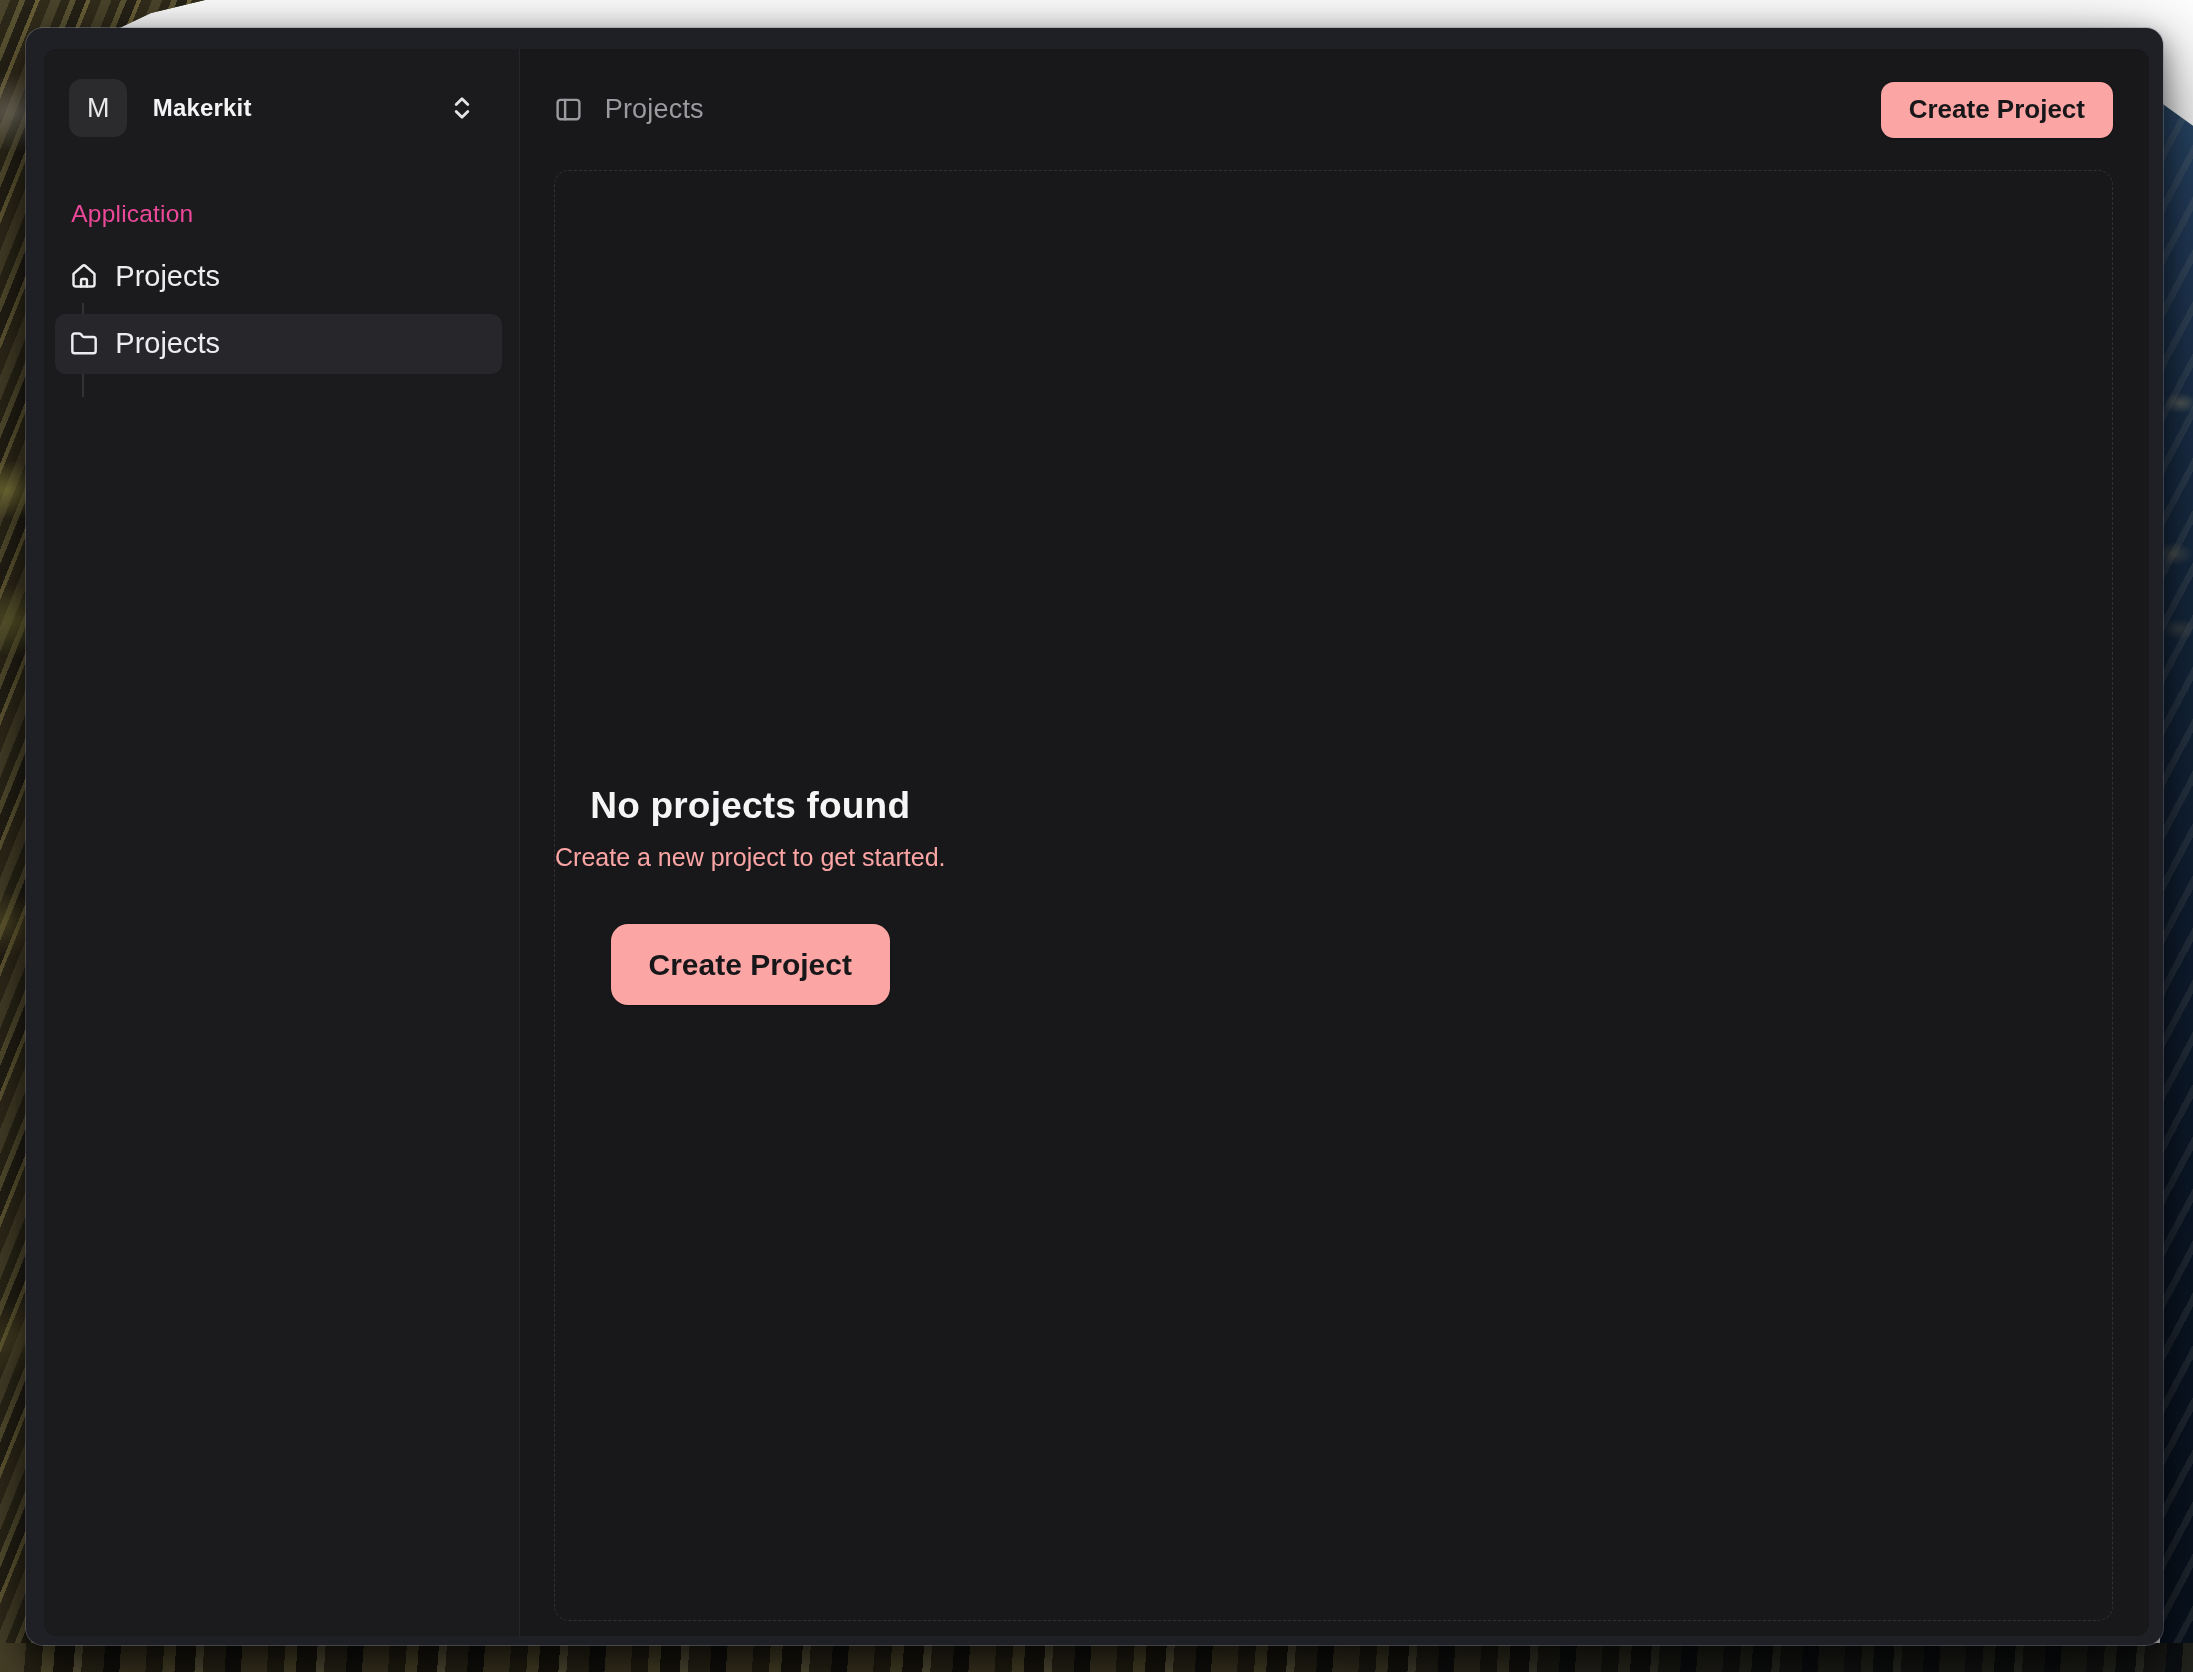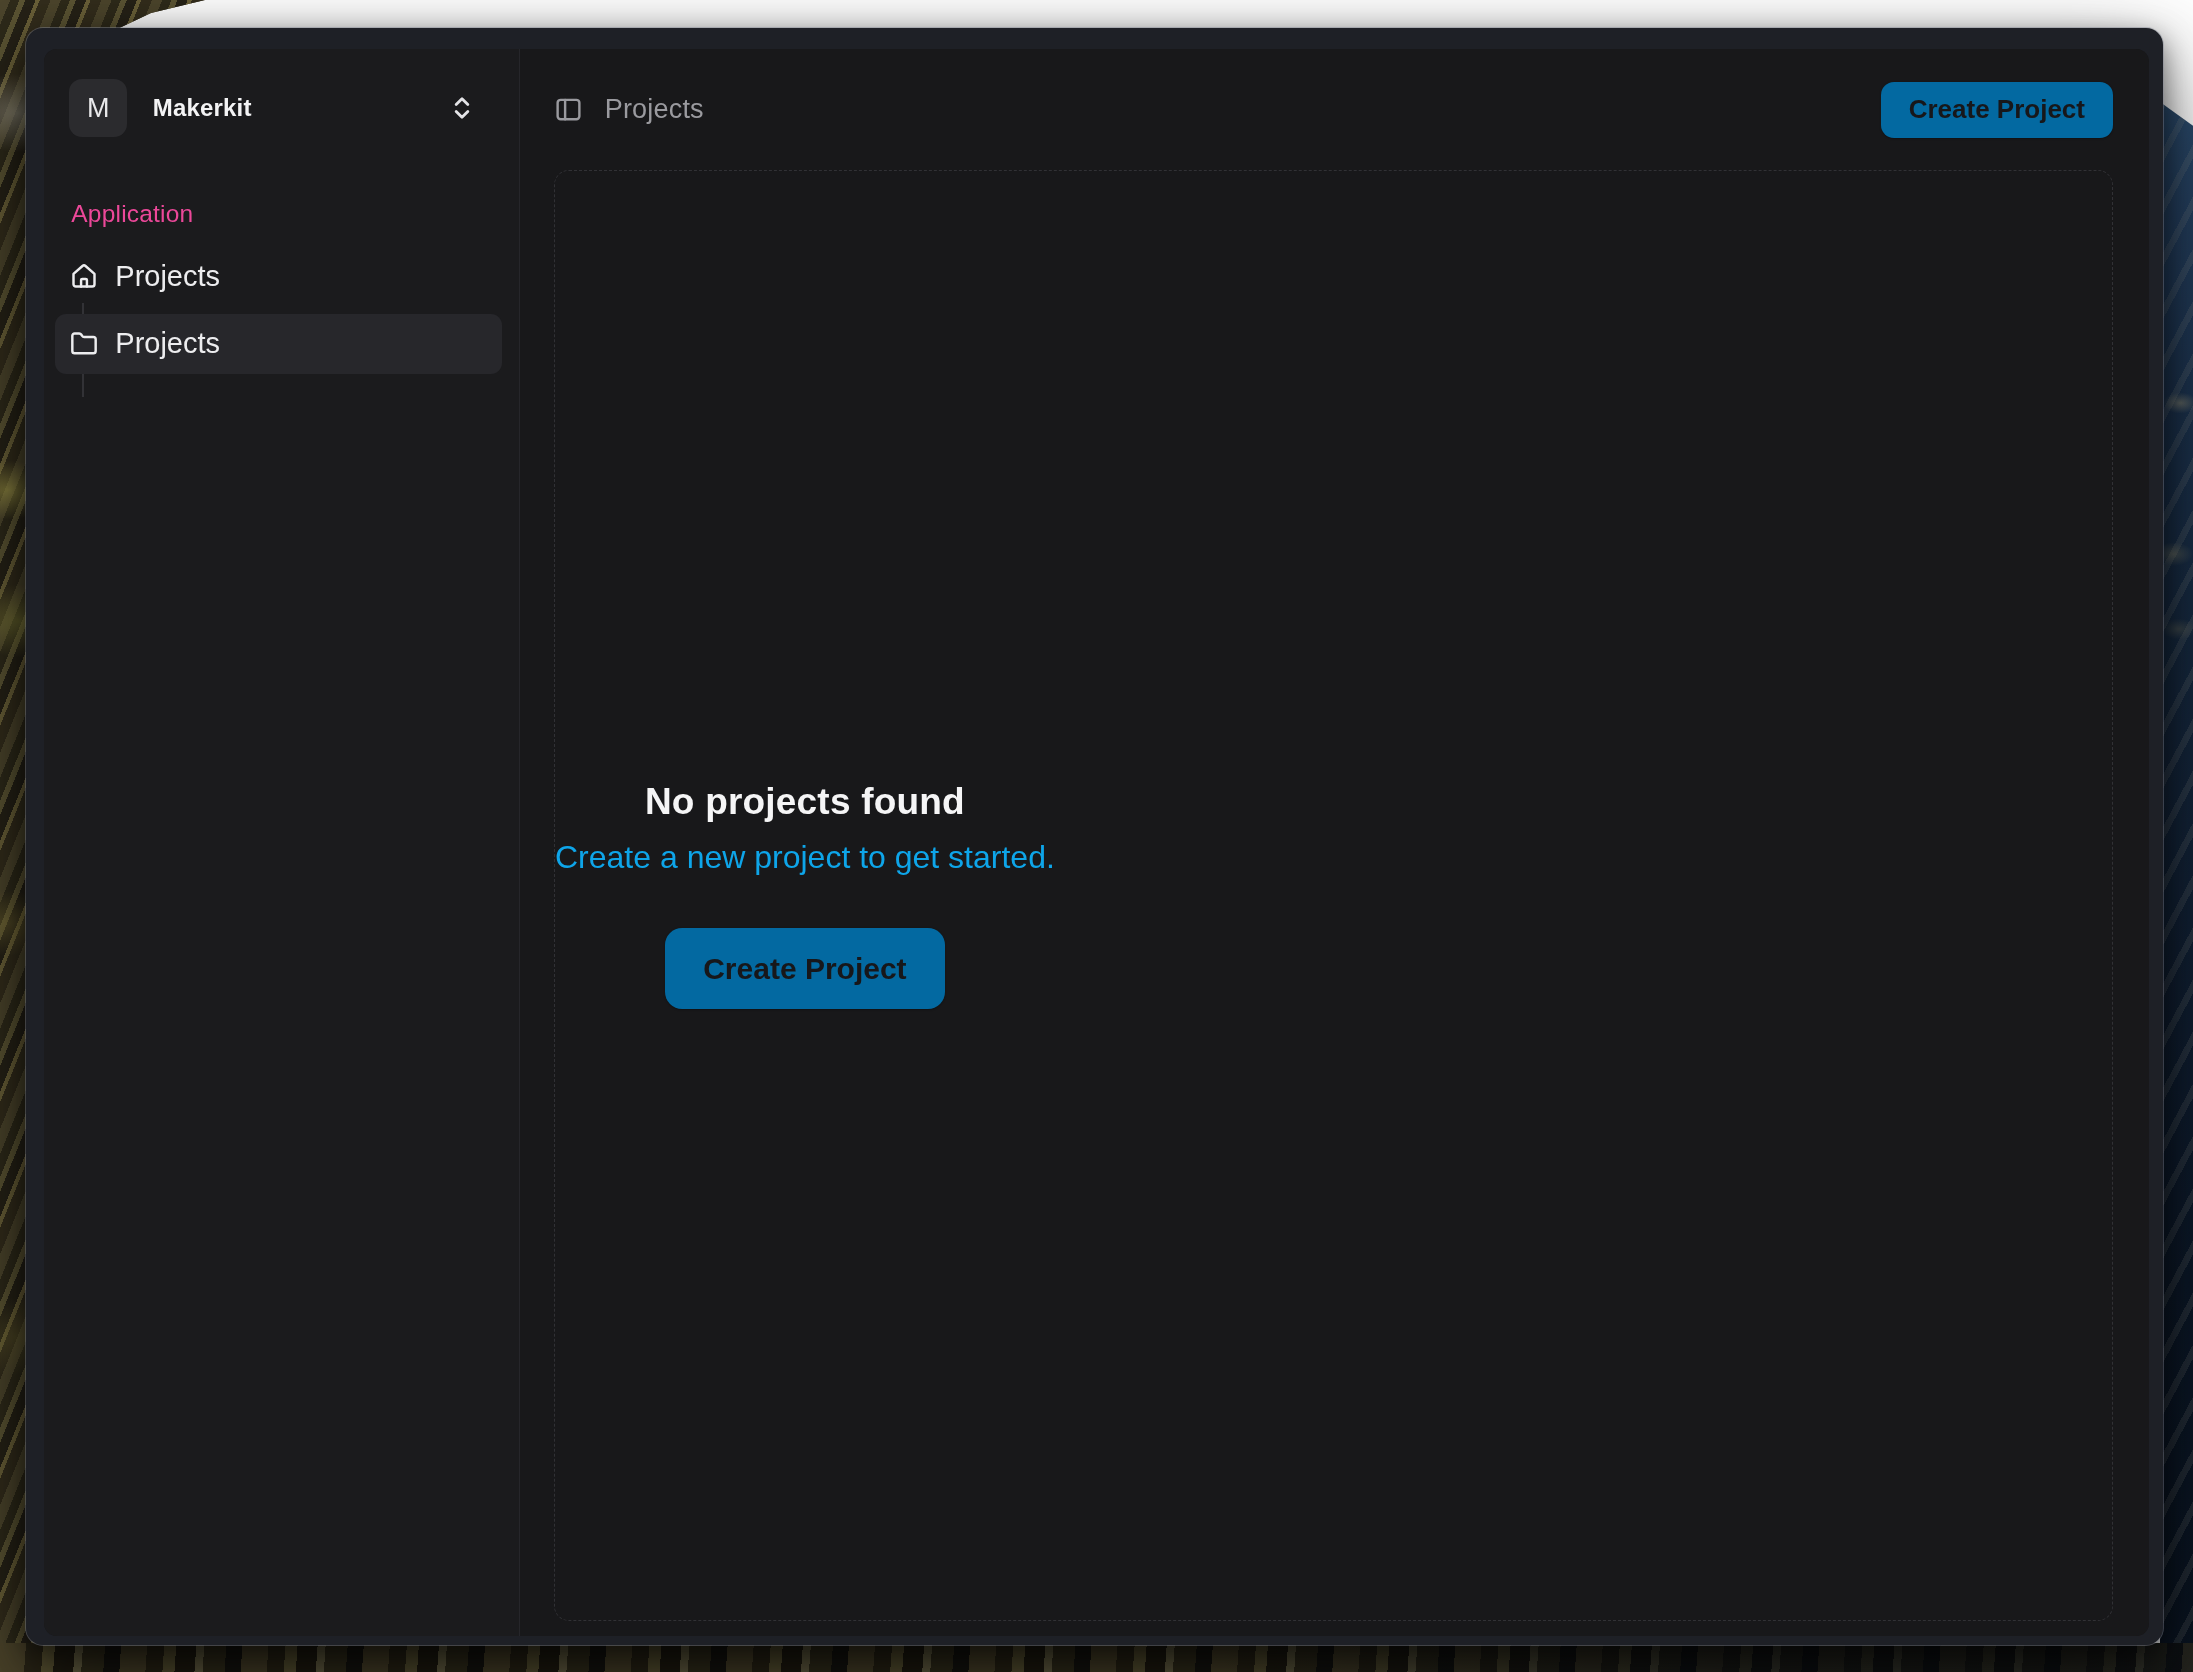--- a/index.html
+++ b/index.html
@@ -129,39 +129,39 @@
   .main-header {
     height: 121px; flex: 0 0 121px;
     display: flex; align-items: center; justify-content: space-between;
     padding: 0 36px 0 34px;
   }
   .header-left { display: flex; align-items: center; gap: 21.7px; color: #9a9a9f; }
   .page-title { font-size: 27px; color: #9a9a9f; letter-spacing: 0.2px; }
   .panel-toggle { display: flex; align-items: center; cursor: pointer; color: #9a9a9f; }
 
   .btn-primary {
-    background: #0369a1; color: #17171a;
+    background: #fca5a5; color: #17171a;
     border: none; border-radius: 13px;
     font-family: inherit; font-weight: 600;
     cursor: pointer;
     box-shadow: 0 0.9px 1.9px rgba(0,0,0,.3);
   }
   .btn-header { height: 56px; padding: 0 28px; font-size: 26px; }
   .btn-empty  { height: 81px; padding: 0 38px; font-size: 30px; border-radius: 17px; margin-top: 52px; }
 
   .empty-container {
     flex: 1;
     margin: 0 36px 15px 34px;
     border: 1.9px dashed #313135;
     border-radius: 15px;
     display: flex; align-items: center; justify-content: flex-start;
   }
   .empty-state { display: flex; flex-direction: column; align-items: center; text-align: center; }
   .empty-title { color: #f5f5f6; font-size: 37px; font-weight: 600; letter-spacing: 0.2px; }
-  .empty-subtitle { margin-top: 16px; color: #0ea5e9; font-size: 32px; }
+  .empty-subtitle { margin-top: 16px; color: #fca5a5; font-size: 25px; }
 </style>
 </head>
 <body>
 
 <div class="wp-rock-left"></div>
 <div class="wp-rock-right"></div>
 <div class="wp-rock-bottom"></div>
 
 <div class="window">
   <div class="window-inner">

